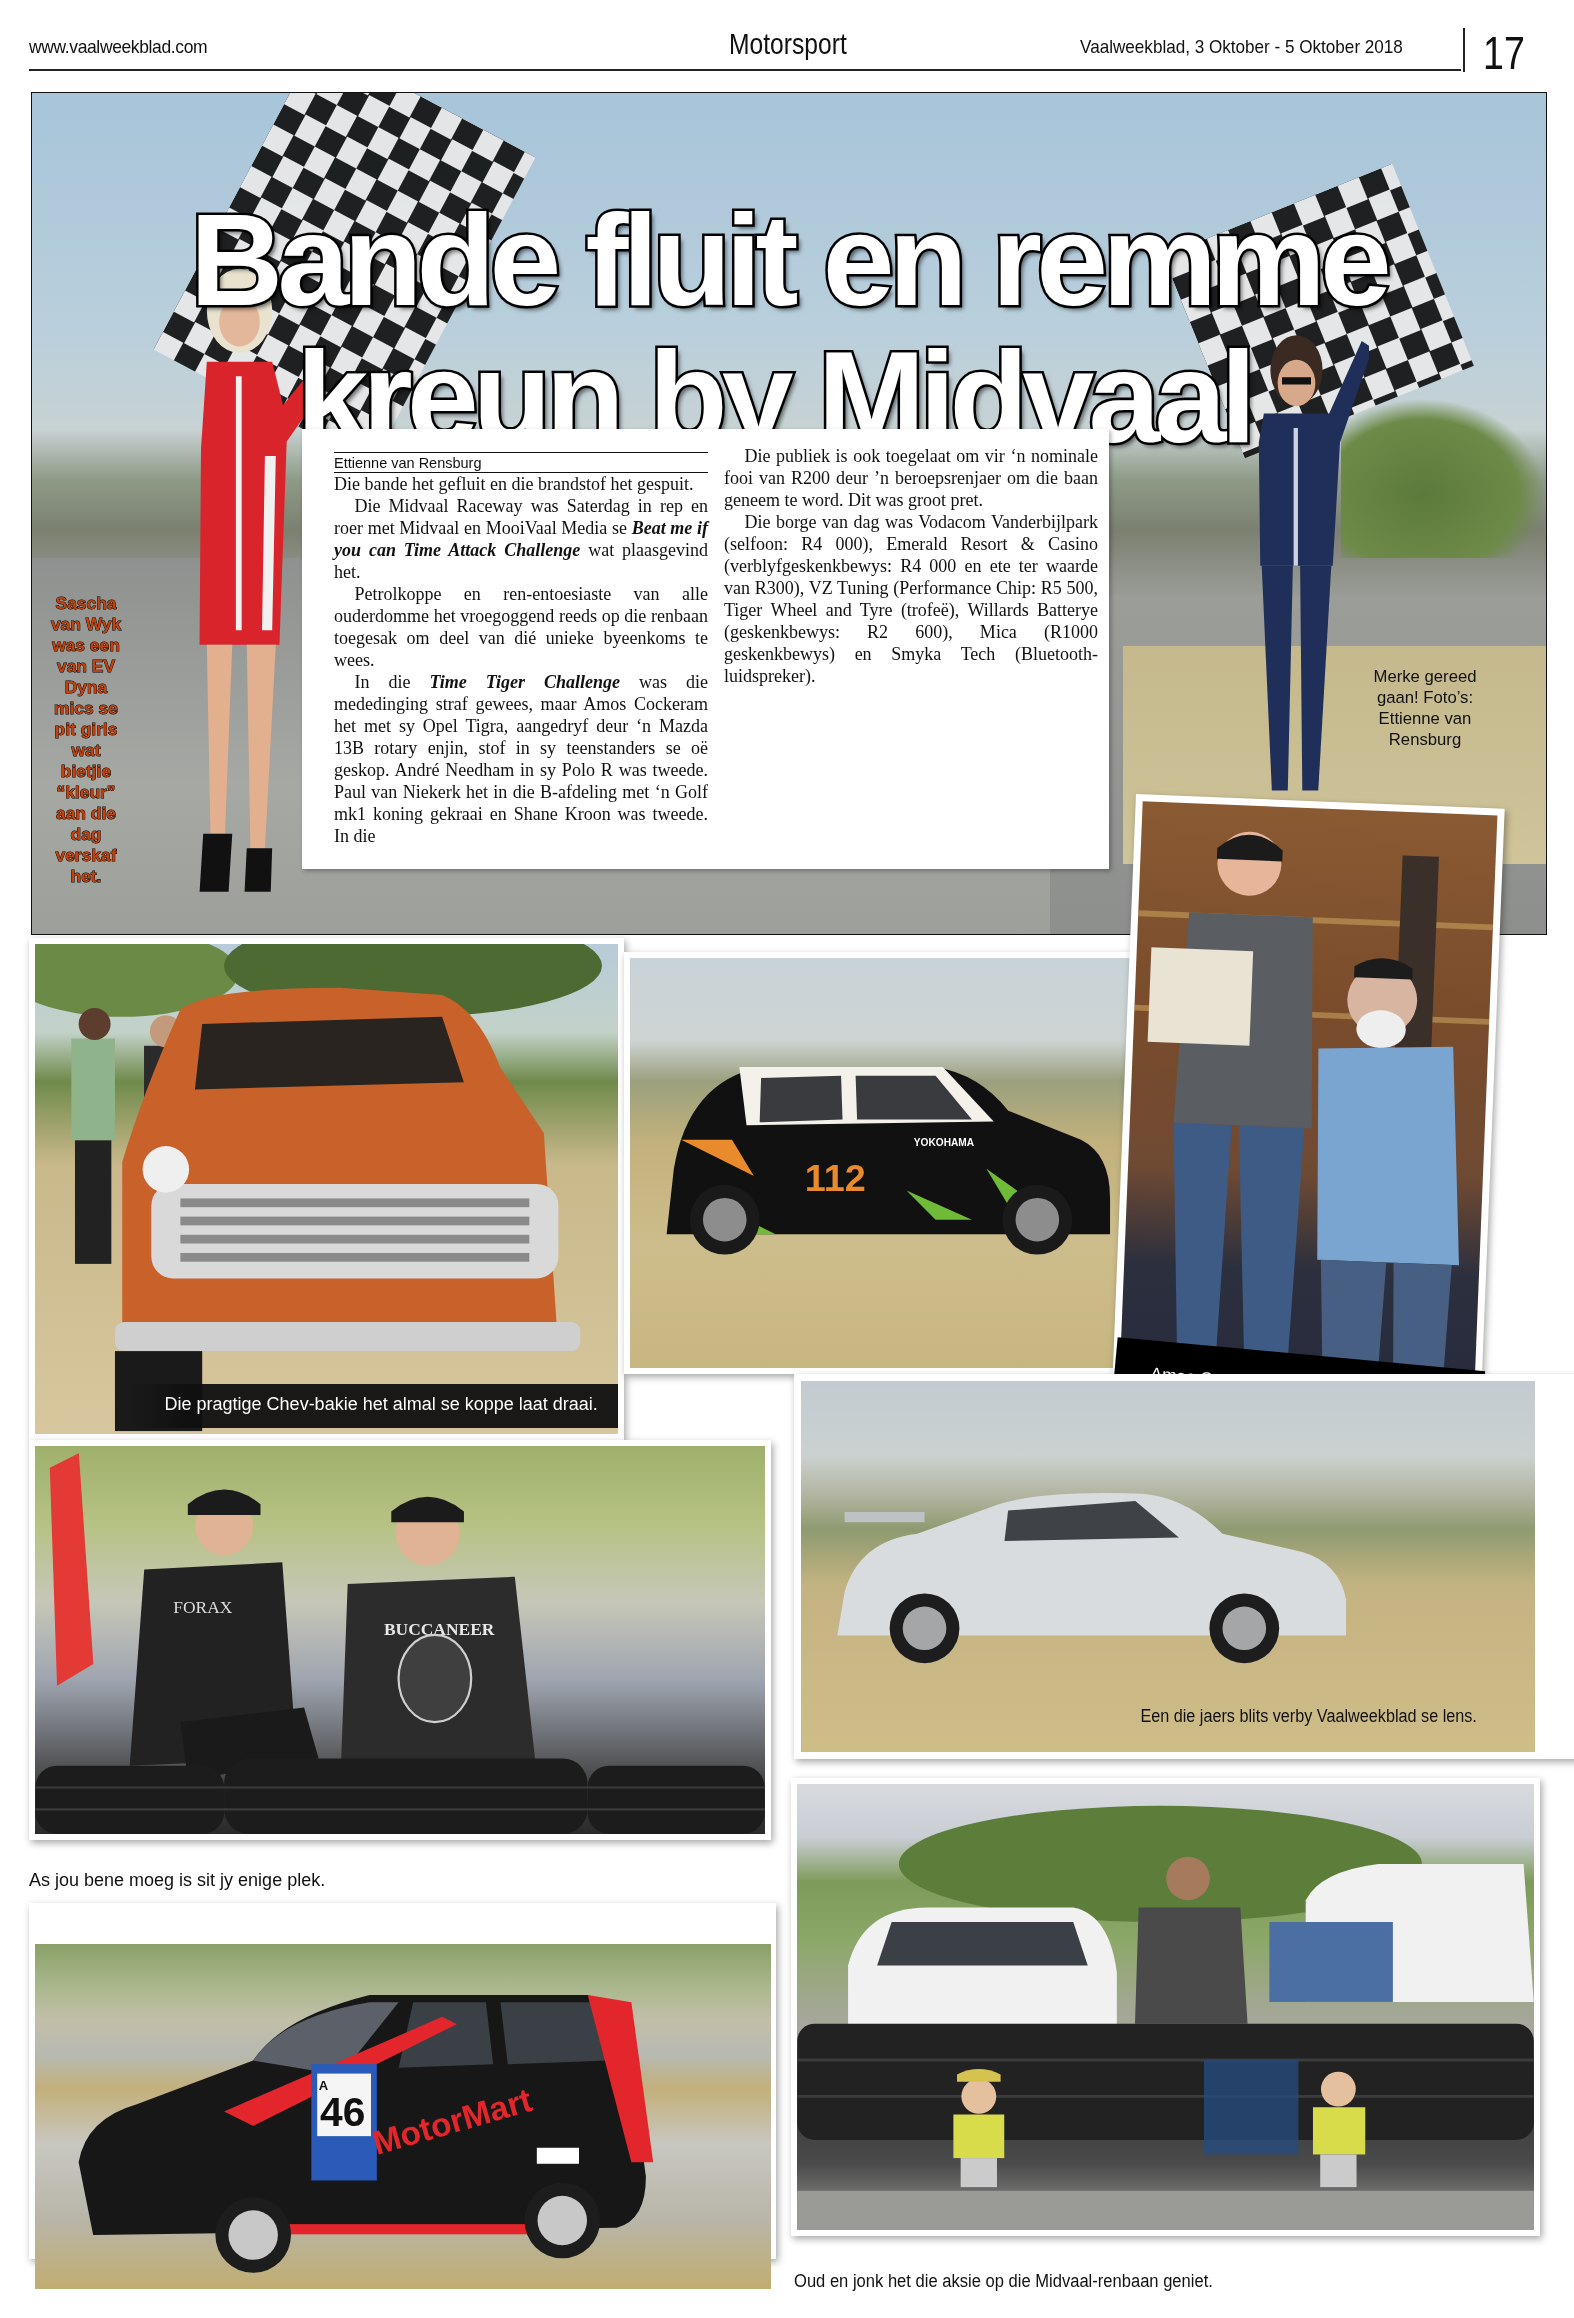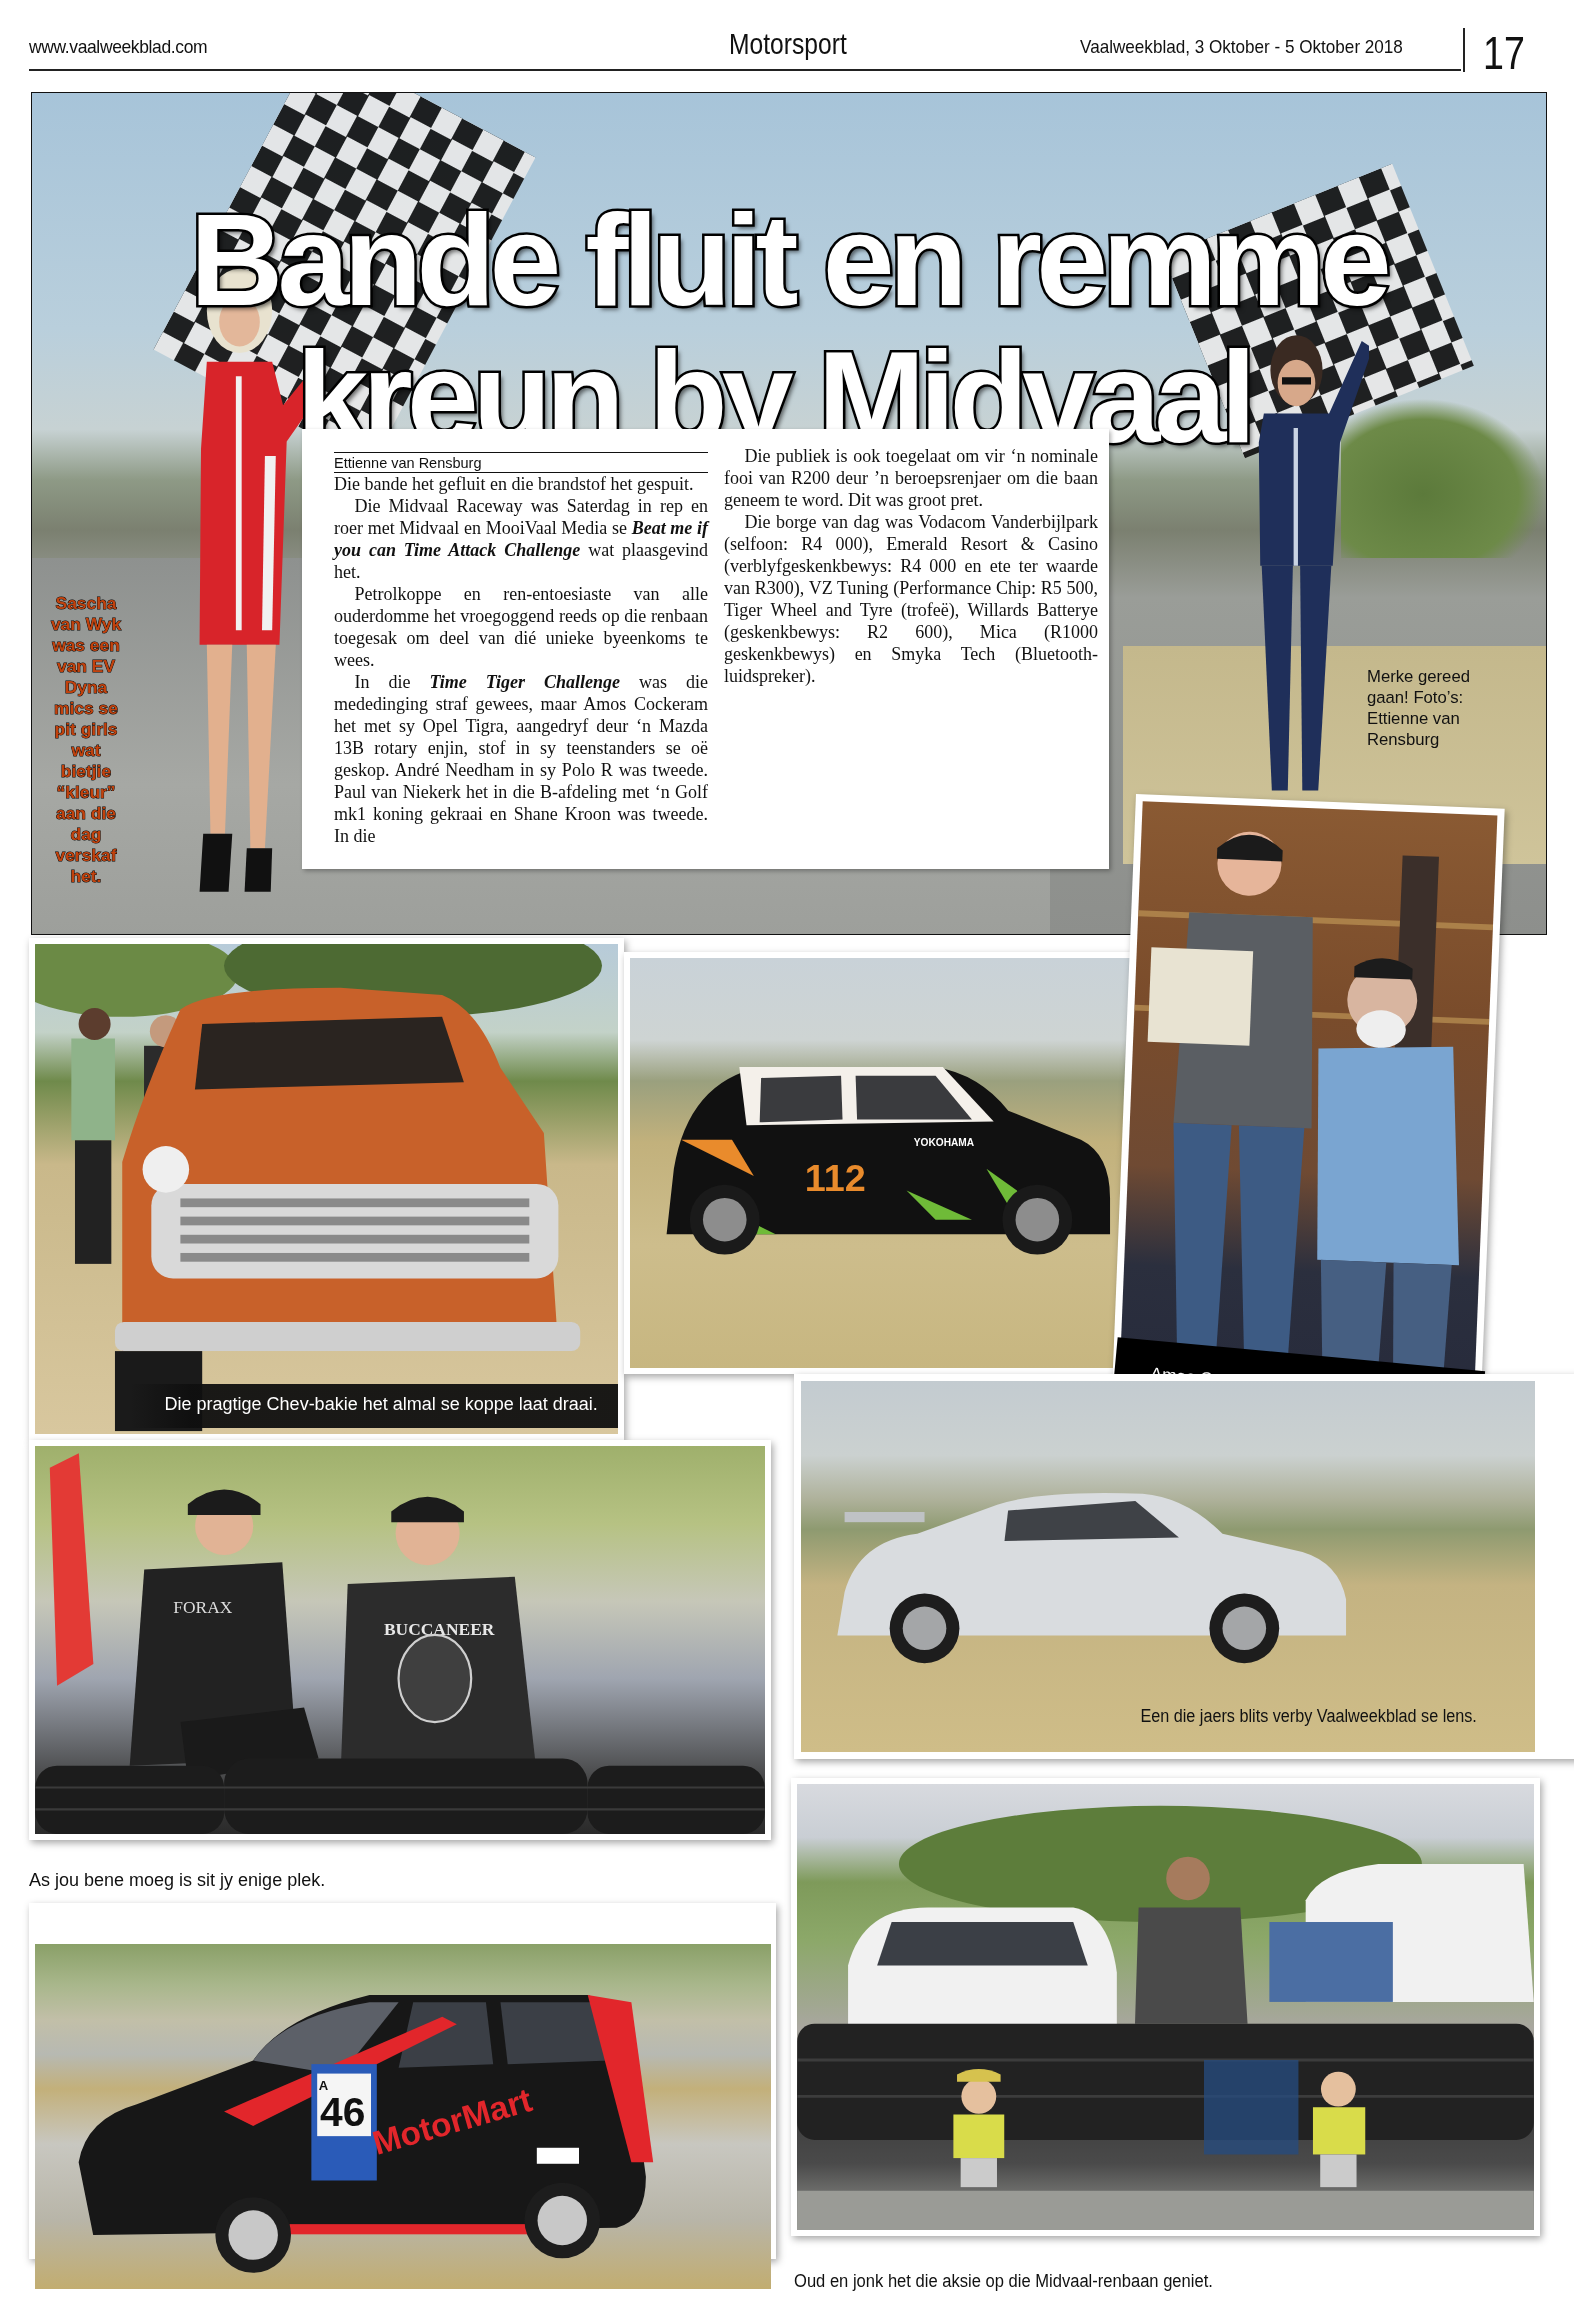--- a/index.html
+++ b/index.html
@@ -30,21 +30,21 @@
   .hero .girl-r { position:absolute; left:1192px; top:342px; width:145px; height:465px; }
   .headline { position:absolute; left:0; width:1574px; text-align:center; font-family:"Liberation Sans", sans-serif; font-weight:bold;
       font-size:129px; letter-spacing:-5.8px; color:#fff; line-height:1;
       -webkit-text-stroke:5.1px #000; paint-order:stroke fill;
       text-shadow:3.6px 4.4px 4.4px rgba(0,0,0,0.55); }
   .hl1 { top:103px; }
   .hl2 { top:240px; }
 
   .caption-left { left:44px; top:593px; width:84px; font-size:17.4px; line-height:21px; text-align:center; color:#c2410c;
       -webkit-text-stroke:0.9px #000; paint-order:stroke fill; font-weight:bold; }
-  .caption-right { left:1367px; top:666px; width:116px; font-size:16.7px; line-height:21px; color:#111; }
+  .caption-right { left:1367px; top:666px; width:116px; font-size:16.7px; line-height:21px; text-align:center; color:#111; }
 
   
   .article { left:302px; top:429px; width:807px; height:440px; background:#fff; box-shadow:1.5px 2.2px 4.4px rgba(0,0,0,0.3); }
   .byline { position:absolute; left:32px; top:23px; width:374px; border-top:1.5px solid #111; border-bottom:1.5px solid #111; font-size:14.5px; padding:1.5px 0 1.5px 0; transform-origin:left; }
   .col { position:absolute; top:44px; width:374px; font-family:"Liberation Serif", serif; font-size:18px; line-height:22px; text-align:justify; hyphens:manual; }
   .col1 { left:32px; }
   .col2 { left:422px; top:16px; }
   .col p { margin:0; text-indent:0; }
   .col p.ind { text-indent:20.4px; }
   .col em { font-weight:bold; font-style:italic; }

